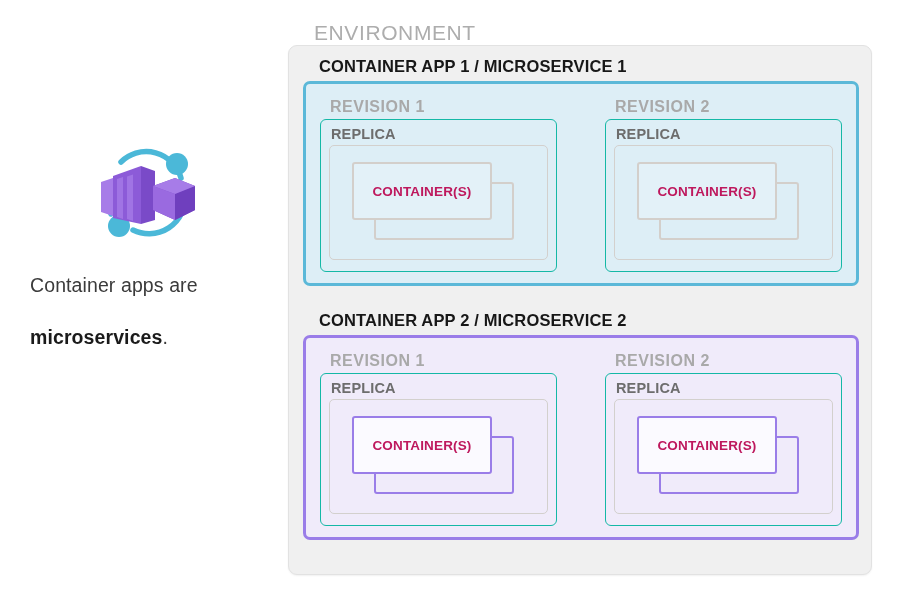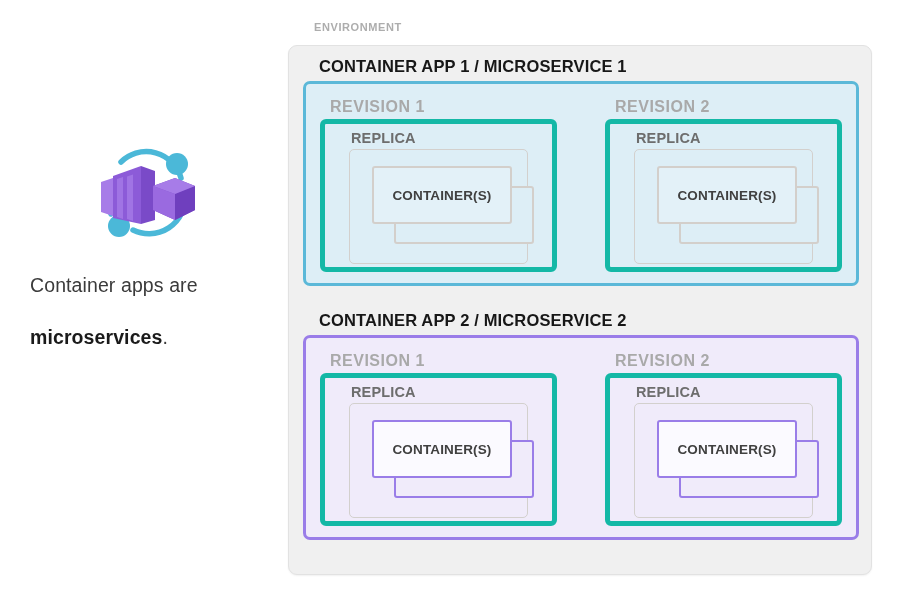--- a/index.html
+++ b/index.html
@@ -38,22 +38,22 @@
   #caption .bold {
     font-weight: bold;
     color: #1b1b1b;
   }
 
   
   #environment-label {
     position: absolute;
     left: 314px;
     top: 21px;
-    font-size: 11px;
-    font-weight: 700;
+    font-size: 21px;
+    font-weight: 400;
     letter-spacing: 0.6px;
     color: #adadad;
   }
   #environment-box {
     position: absolute;
     left: 288px;
     top: 45px;
     width: 584px;
     height: 530px;
     background: #f0f0f0;
@@ -113,24 +113,24 @@
     font-weight: 600;
     letter-spacing: 0.5px;
     color: #a9a9a9;
     margin: 8px 0 3px 10px;
   }
 
   
   .replica-box {
     position: relative;
     height: 153px;
-    border: 5px solid #14b8a6;
+    border: 1px solid #14b8a6;
     border-radius: 6px;
     box-sizing: border-box;
-    padding: 5px 24px;
+    padding: 5px 8px;
   }
   .replica-label {
     font-size: 14.5px;
     font-weight: bold;
     letter-spacing: 0.15px;
     color: #6d6d6d;
     margin: 1px 0 3px 2px;
   }
 
   
@@ -168,21 +168,21 @@
     border-radius: 3px;
     box-sizing: border-box;
     display: flex;
     align-items: center;
     justify-content: center;
   }
   .container-label {
     font-size: 13.5px;
     font-weight: bold;
     letter-spacing: 0.15px;
-    color: #404040;
+    color: #be185d;
     white-space: nowrap;
   }
 
   
   .blue .container-back {
     border: 2px solid #d3cfcb;
     background: #ddeef6;
   }
   .blue .container-front {
     border: 2px solid #d3cfcb;

